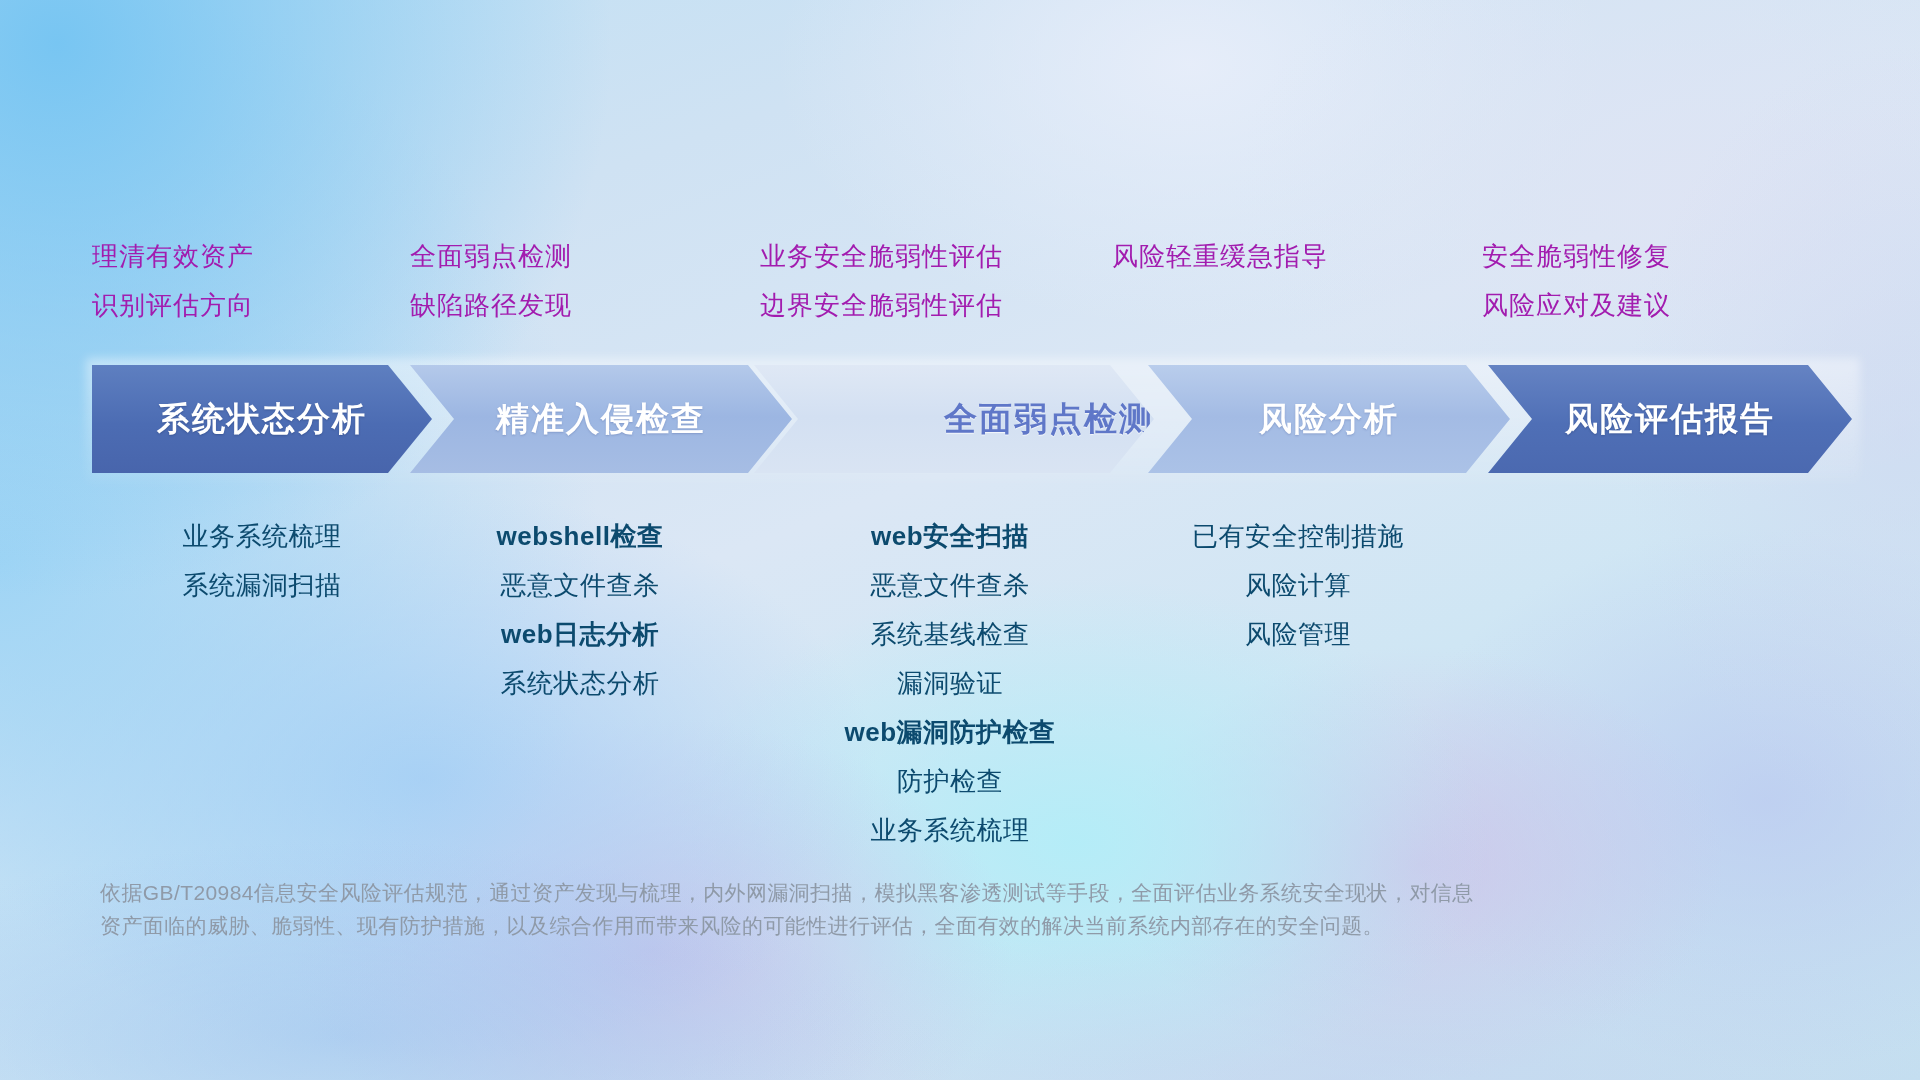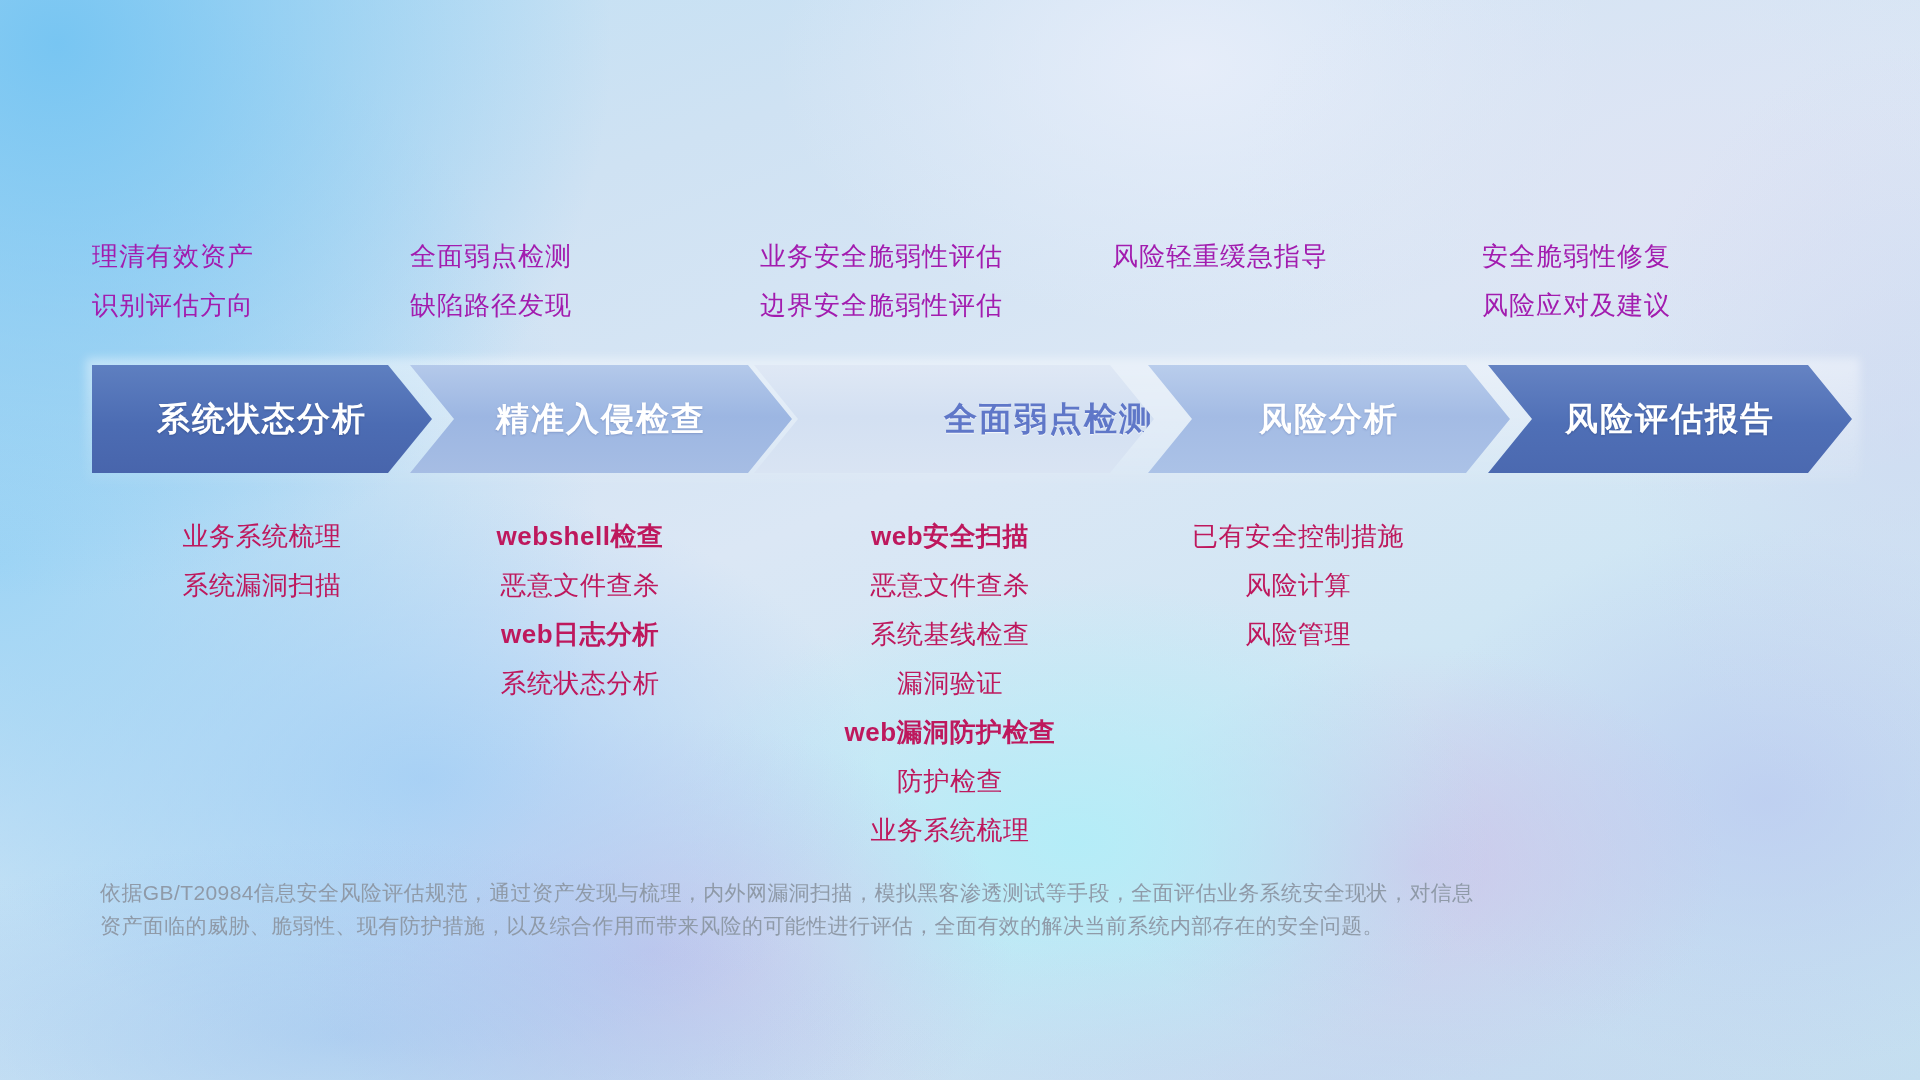--- a/index.html
+++ b/index.html
@@ -134,21 +134,21 @@
   #lists {
     position: absolute;
     top: 512px;
     left: 0;
     width: 1920px;
     height: 340px;
   }
   .listcol {
     position: absolute;
     text-align: center;
-    color: #be185d;
+    color: #0c4a6e;
     font-size: 26px;
     line-height: 49px;
     white-space: nowrap;
   }
   .listcol .it { display: block; letter-spacing: 0.5px; }
   .listcol .it.bold { font-weight: bold; }
 
   
   #footer {
     position: absolute;

